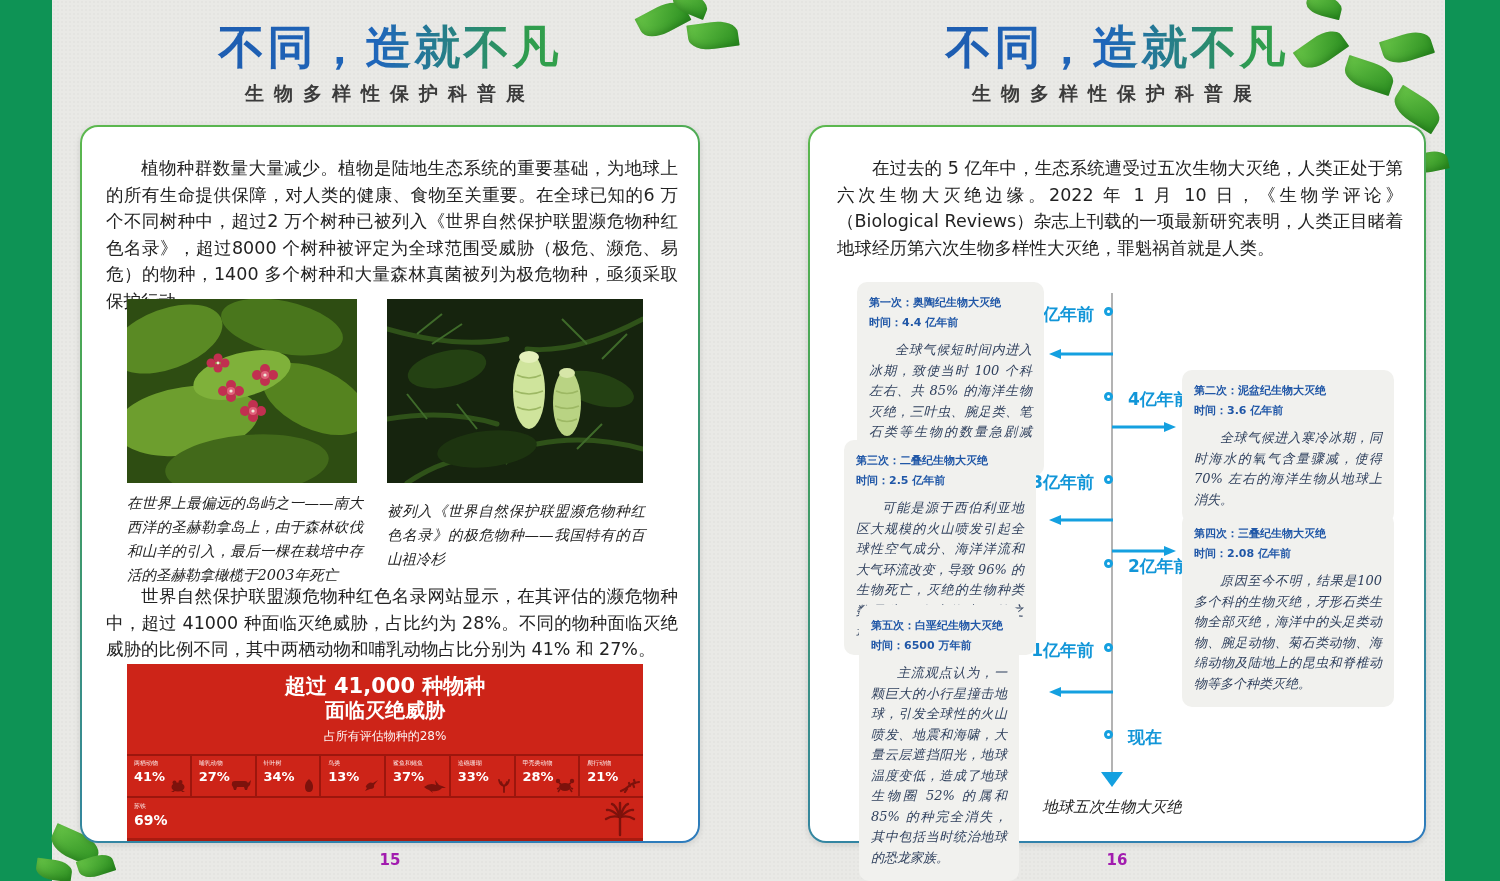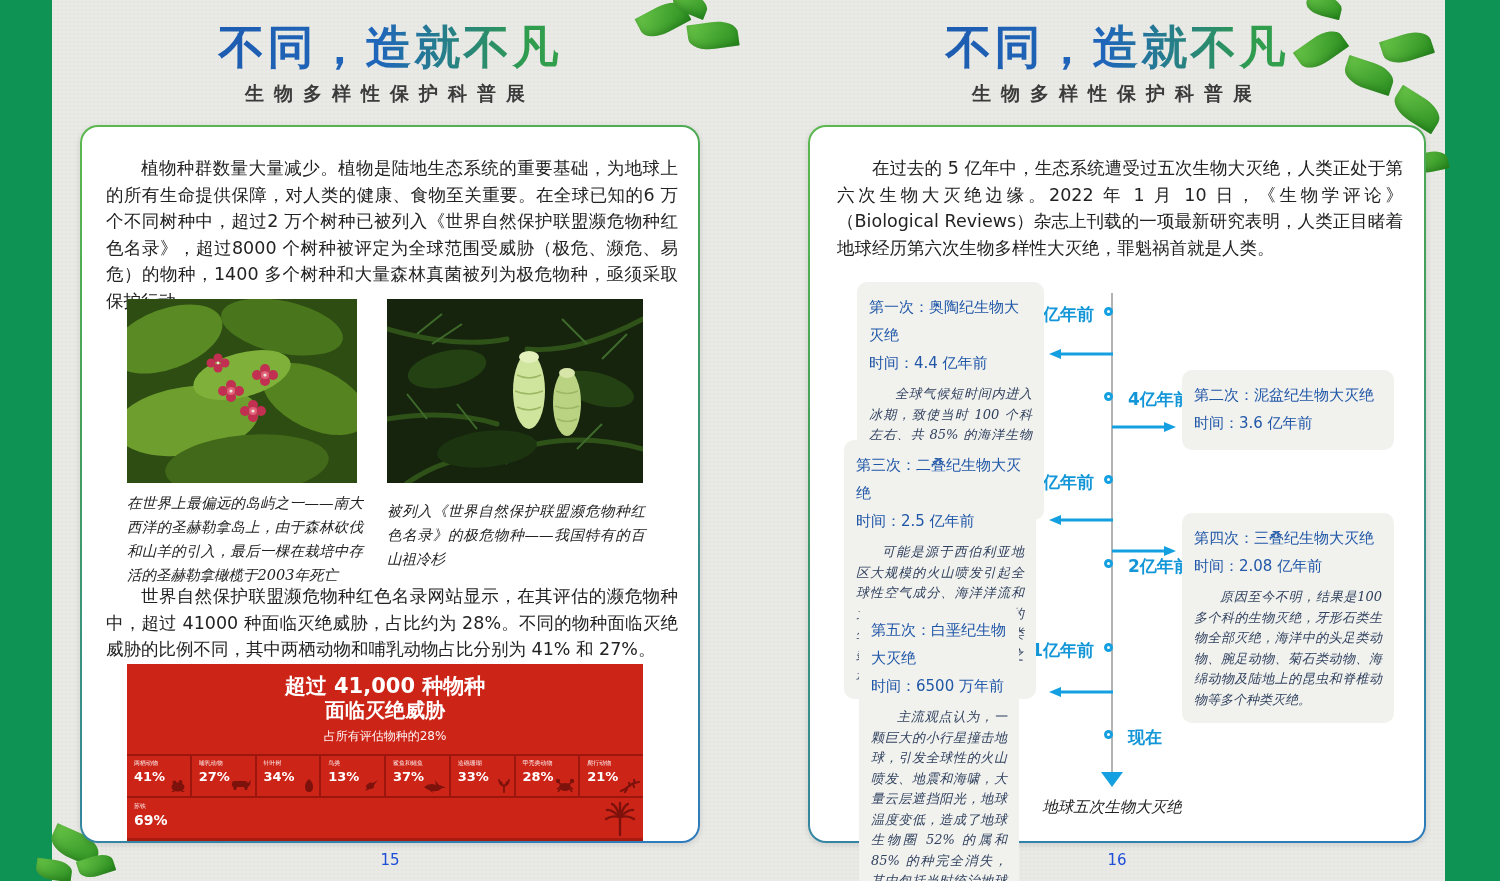--- a/index.html
+++ b/index.html
@@ -54,36 +54,36 @@
   .rb-cell { flex:1; position:relative; padding:3px 3px 4px 7px; height:40px; }
   .rb-cell + .rb-cell { border-left:2px solid rgba(125,14,7,.6); }
   .rb-label { display:block; font-size:6px; line-height:7px; letter-spacing:0; opacity:.92; }
   .rb-value { display:block; font-size:13px; font-weight:800; margin-top:3px; }
   .rb-icon { position:absolute; right:2px; bottom:3px; }
   .rb-bottom { position:relative; border-top:2px solid rgba(125,14,7,.6); height:42px; padding:4px 10px 4px 7px; }
   .rb-bottom .rb-value { font-size:14px; }
   .rb-bottom-icon { position:absolute; right:6px; top:3px; }
 
   .page-num { position:absolute; width:620px; text-align:center; font-size:15px;
-    font-weight:400; color:#1d4ed8; }
+    font-weight:700; color:#a21caf; }
 
   
   .tl-line { position:absolute; background:#b3b3b3; width:2px; }
   .tl-dot { position:absolute; width:9px; height:9px; border:3px solid #14a0e0;
     border-radius:50%; background:#fff; }
   .tl-tick { position:absolute; font-size:17px; font-weight:700; color:#1296d8; }
   .tl-arrow { position:absolute; }
   .tl-end { position:absolute; width:0; height:0; border-left:11px solid transparent;
     border-right:11px solid transparent; border-top:15px solid #14a0e0; }
   .tl-caption { position:absolute; text-align:center;
     font-family:"DejaVu Serif","Liberation Serif",serif; font-style:italic;
     font-size:15.5px; color:#222; }
 
   .event-box { position:absolute; background:#f1f1ee; border-radius:10px; padding:11px 12px 13px 12px; }
-  .ev-title { color:#2057a7; font-weight:400; font-size:15px; line-height:28px; }
+  .ev-title { color:#2057a7; font-weight:700; font-size:11px; line-height:20px; }
   .ev-body { margin-top:7px; font-family:"DejaVu Serif","Liberation Serif",serif;
     font-style:italic; font-size:13px; line-height:20.5px; text-indent:2em;
     color:#30415e; text-align:justify; }
 </style>
 </head>
 <body>
 
 <div class="band left"></div>
 <div class="band right"></div>
 
@@ -360,20 +360,21 @@
       <div class="ev-body">可能是源于西伯利亚地区大规模的火山喷发引起全球性空气成分、海洋洋流和大气环流改变，导致 96% 的生物死亡，灭绝的生物种类数量为五次生物大灭绝之最。</div>
     </div>
     <div class="event-box" style="left:49px; top:478px; width:160px;">
       <div class="ev-title">第五次：白垩纪生物大灭绝</div>
       <div class="ev-title">时间：6500 万年前</div>
       <div class="ev-body">主流观点认为，一颗巨大的小行星撞击地球，引发全球性的火山喷发、地震和海啸，大量云层遮挡阳光，地球温度变低，造成了地球生物圈 52% 的属和 85% 的种完全消失，其中包括当时统治地球的恐龙家族。</div>
     </div>
     <div class="event-box" style="left:372px; top:243px; width:212px;">
       <div class="ev-title">第二次：泥盆纪生物大灭绝</div>
       <div class="ev-title">时间：3.6 亿年前</div>
+      <div class="ev-body">全球气候进入寒冷冰期，同时海水的氧气含量骤减，使得 70% 左右的海洋生物从地球上消失。</div>
     </div>
     <div class="event-box" style="left:372px; top:386px; width:212px;">
       <div class="ev-title">第四次：三叠纪生物大灭绝</div>
       <div class="ev-title">时间：2.08 亿年前</div>
       <div class="ev-body">原因至今不明，结果是100 多个科的生物灭绝，牙形石类生物全部灭绝，海洋中的头足类动物、腕足动物、菊石类动物、海绵动物及陆地上的昆虫和脊椎动物等多个种类灭绝。</div>
     </div>
 
     <div class="tl-caption" style="left:192px; top:670px; width:220px;">地球五次生物大灭绝</div>
   </div>
 </div>

